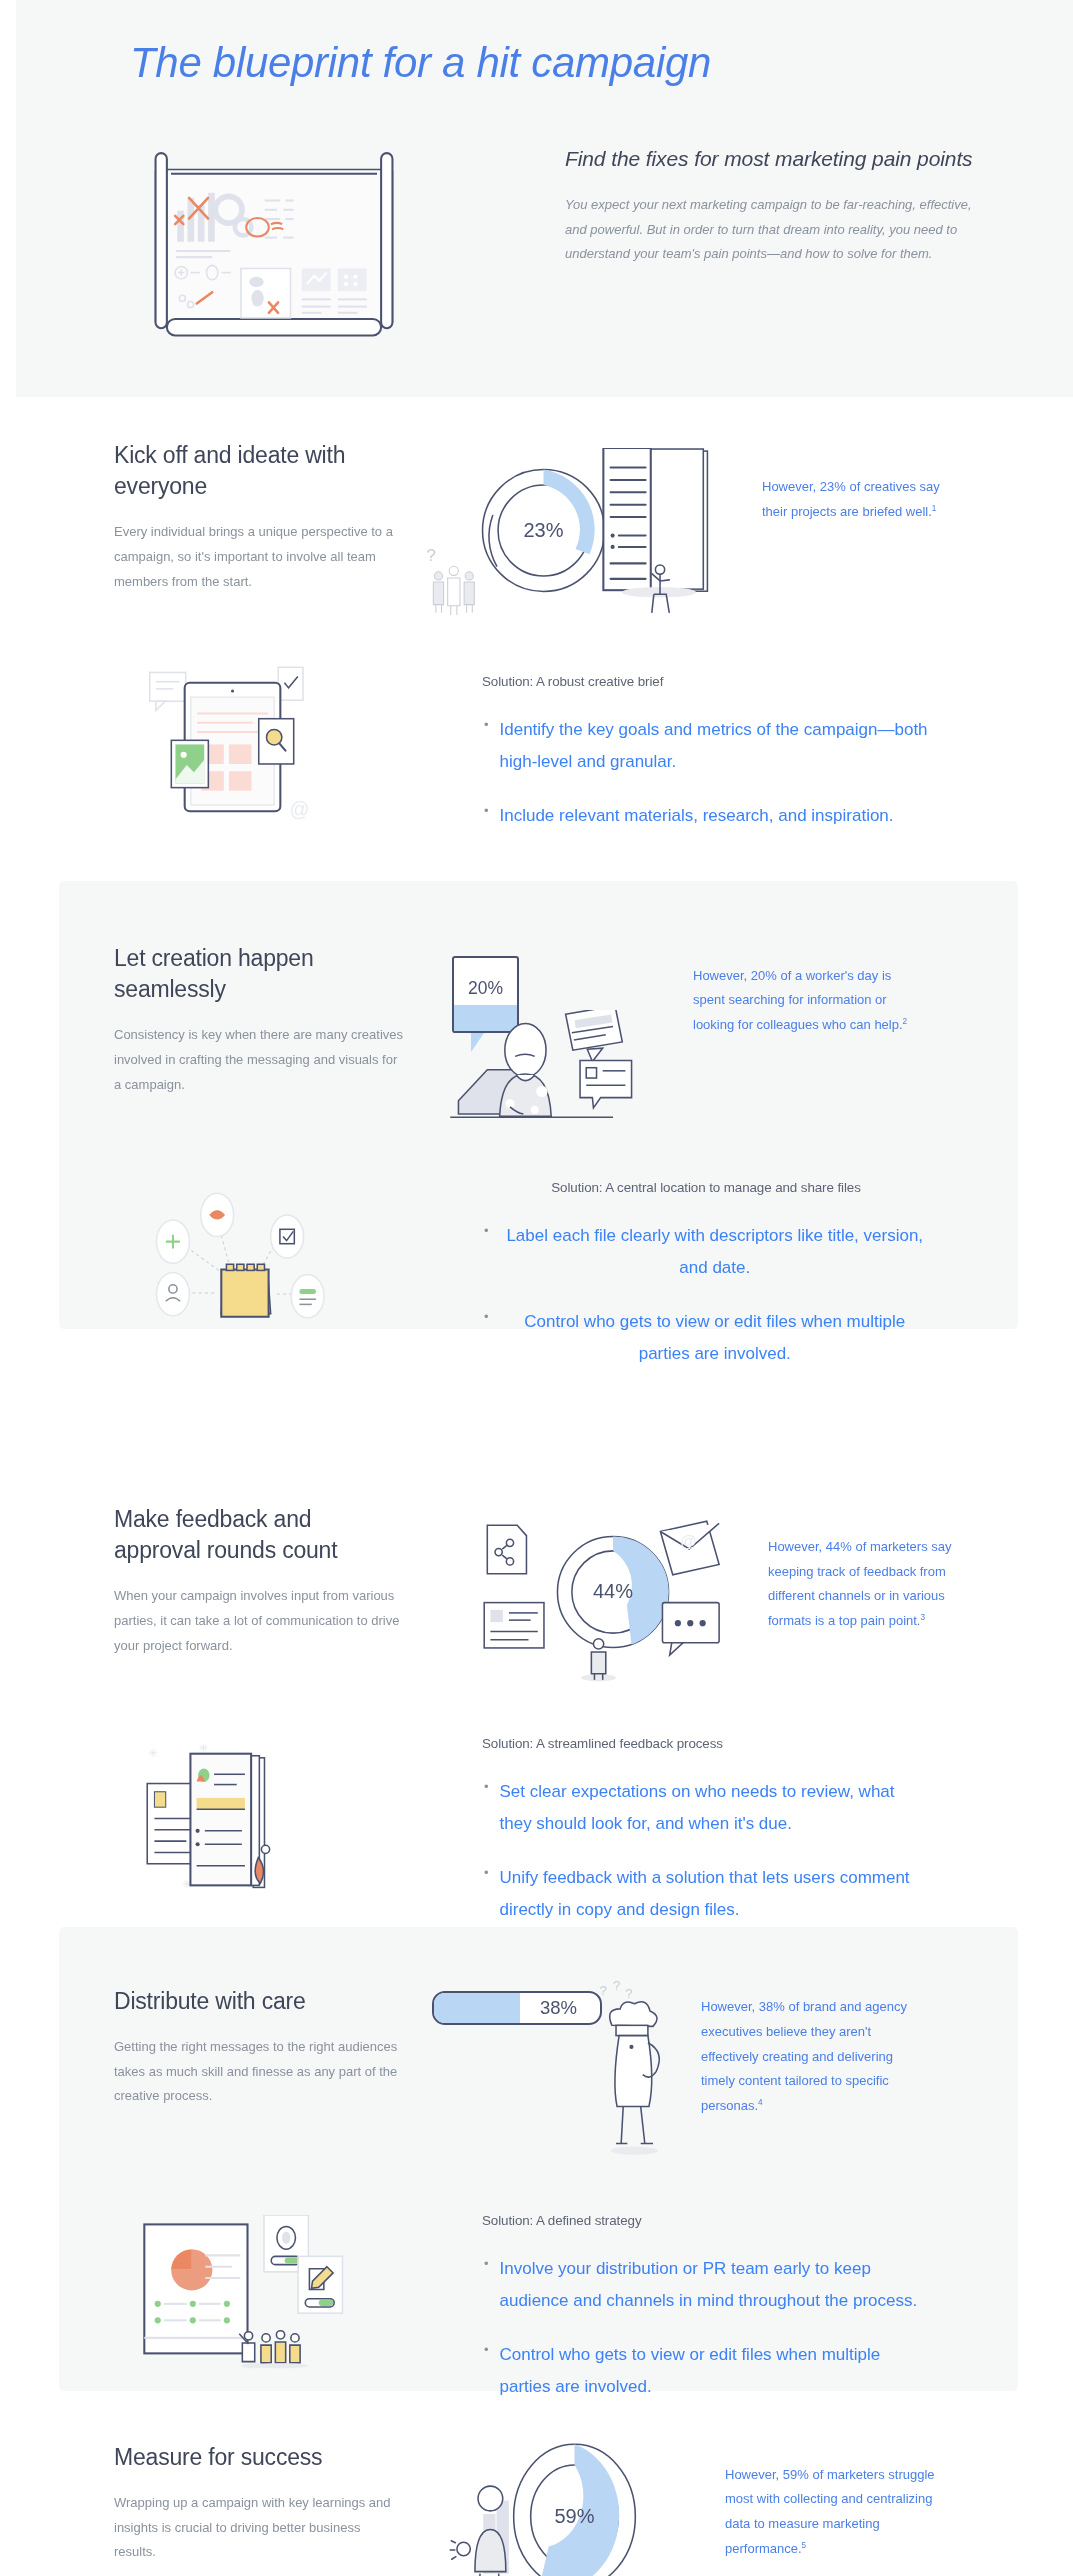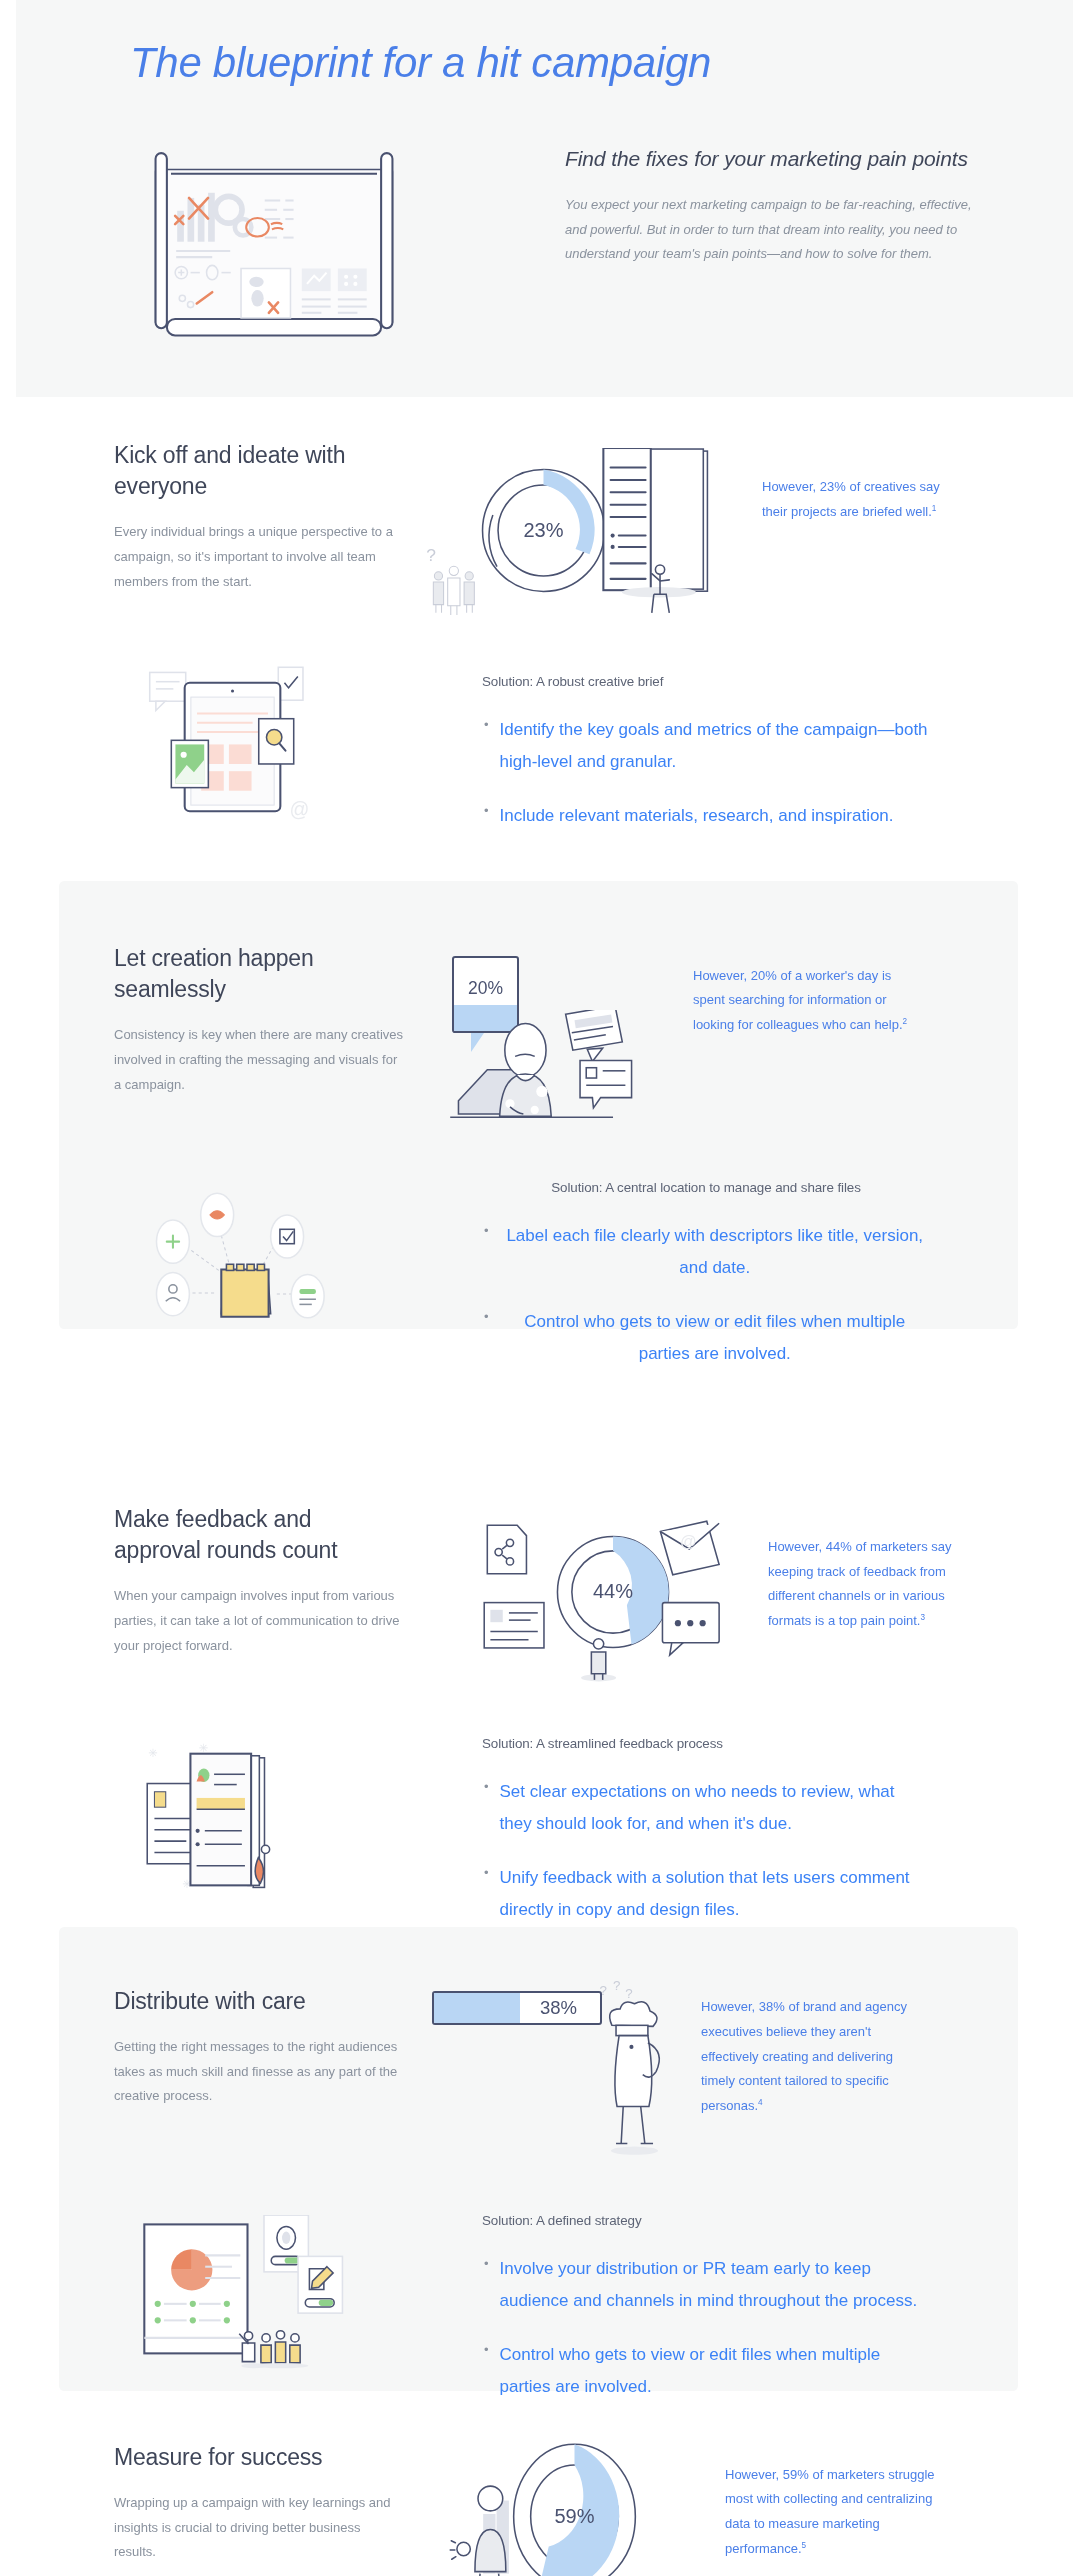--- a/index.html
+++ b/index.html
@@ -99,21 +99,21 @@
   .donut-label {
     position: absolute; left: 0; top: 0; width: 100%; height: 100%;
     display: flex; align-items: center; justify-content: center;
     font-size: 20px; color: #4a5270; font-weight: 300;
   }
 
   
   .bar-wrap { position: absolute; }
   .bar-outer {
     position: relative; width: 170px; height: 34px;
-    border: 2.1px solid #4a5270; border-radius: 3px;
+    border: 2.1px solid #4a5270; border-radius: 13px;
     background: #ffffff; overflow: hidden;
   }
   .bar-fill {
     position: absolute; left: 0; top: 0; height: 100%;
     background: #b9d6f4;
   }
   .bar-val {
     position: absolute; right: 23px; top: 50%;
     transform: translateY(-50%);
     font-size: 18.5px; color: #4a5270; font-weight: 300;
@@ -208,21 +208,21 @@
         <line x1="314" y1="292" x2="370" y2="292"></line>
           <line x1="314" y1="306" x2="370" y2="306"></line>
           <line x1="314" y1="318" x2="352" y2="318"></line>
         <line x1="384" y1="292" x2="440" y2="292"></line>
           <line x1="384" y1="306" x2="440" y2="306"></line>
           <line x1="384" y1="318" x2="422" y2="318"></line>
       </g>
     </svg>
 
     <div class="hero-copy">
-      <div class="hero-h2">Find the fixes for your marketing pain points</div>
+      <div class="hero-h2">Find the fixes for most marketing pain points</div>
       <div class="hero-p">You expect your next marketing campaign to be far-reaching, effective, and powerful. But in order to turn that dream into reality, you need to understand your team's pain points—and how to solve for them.</div>
     </div>
   </div>
 
   <div class="sec" style="top:440px;">
     <div class="sec-left">
       <div class="sec-h">Kick off and ideate with everyone</div>
       <div class="sec-p">Every individual brings a unique perspective to a campaign, so it's important to involve all team members from the start.</div>
     </div>
 

